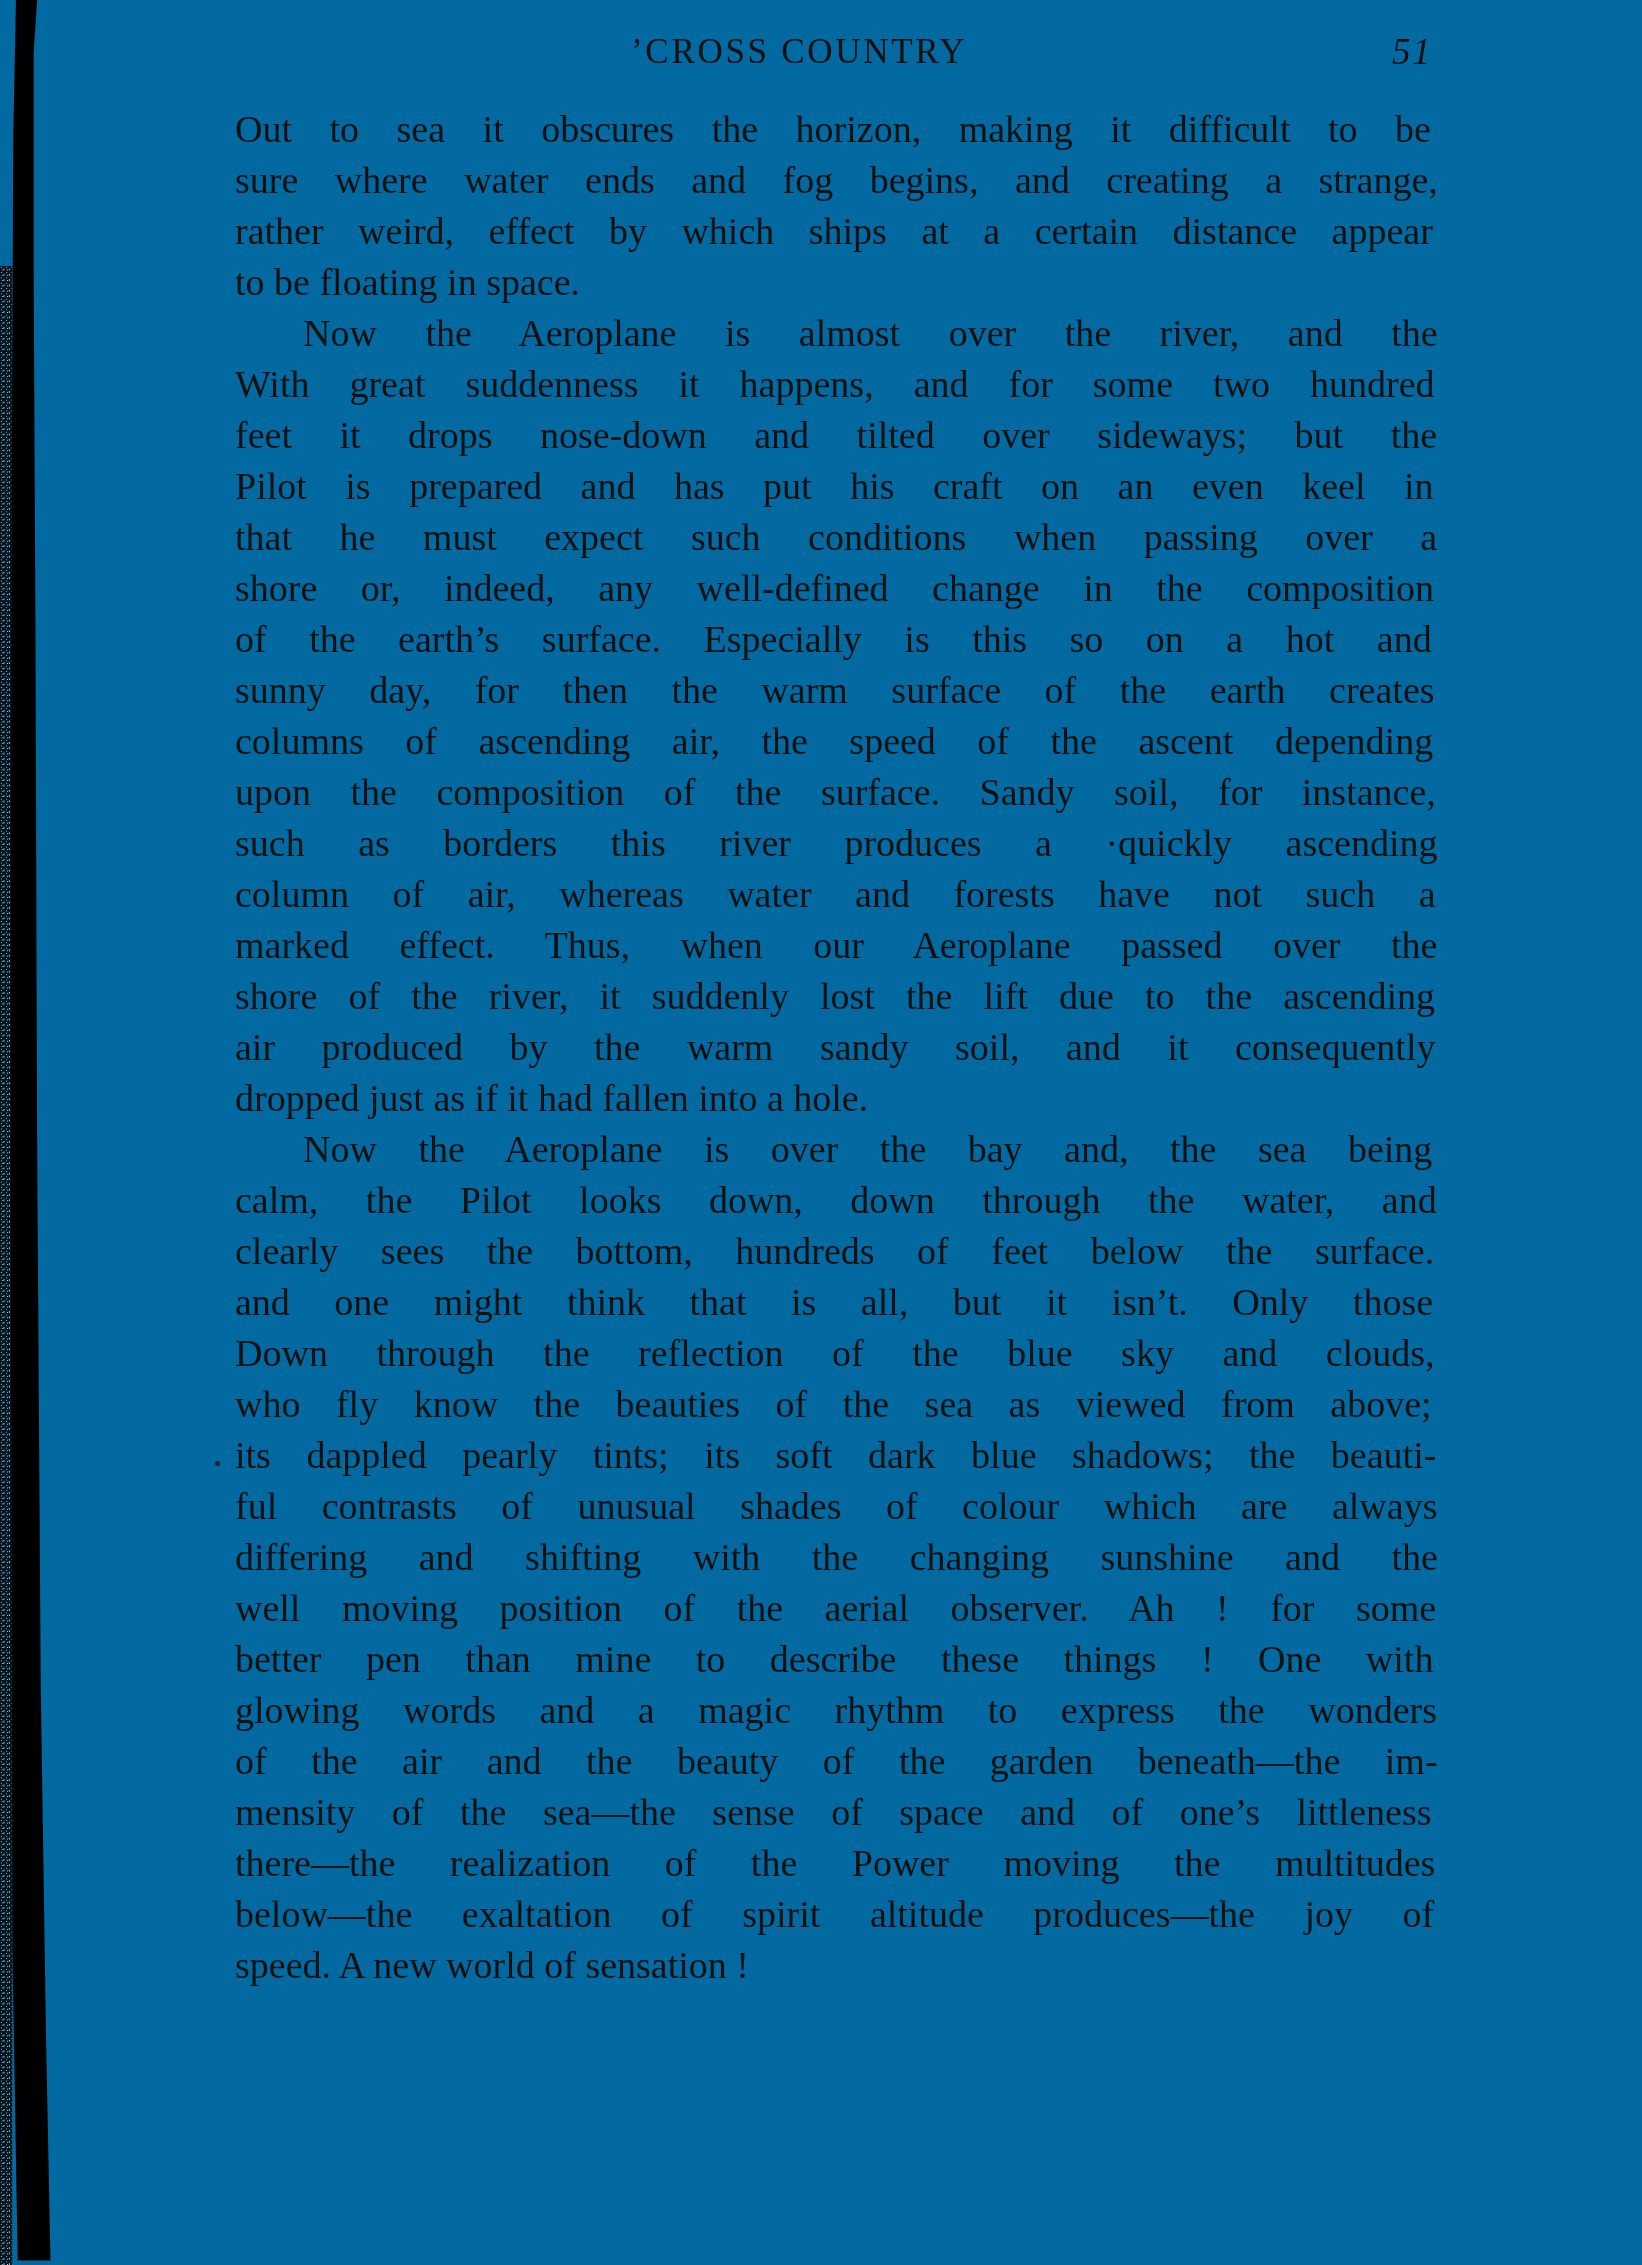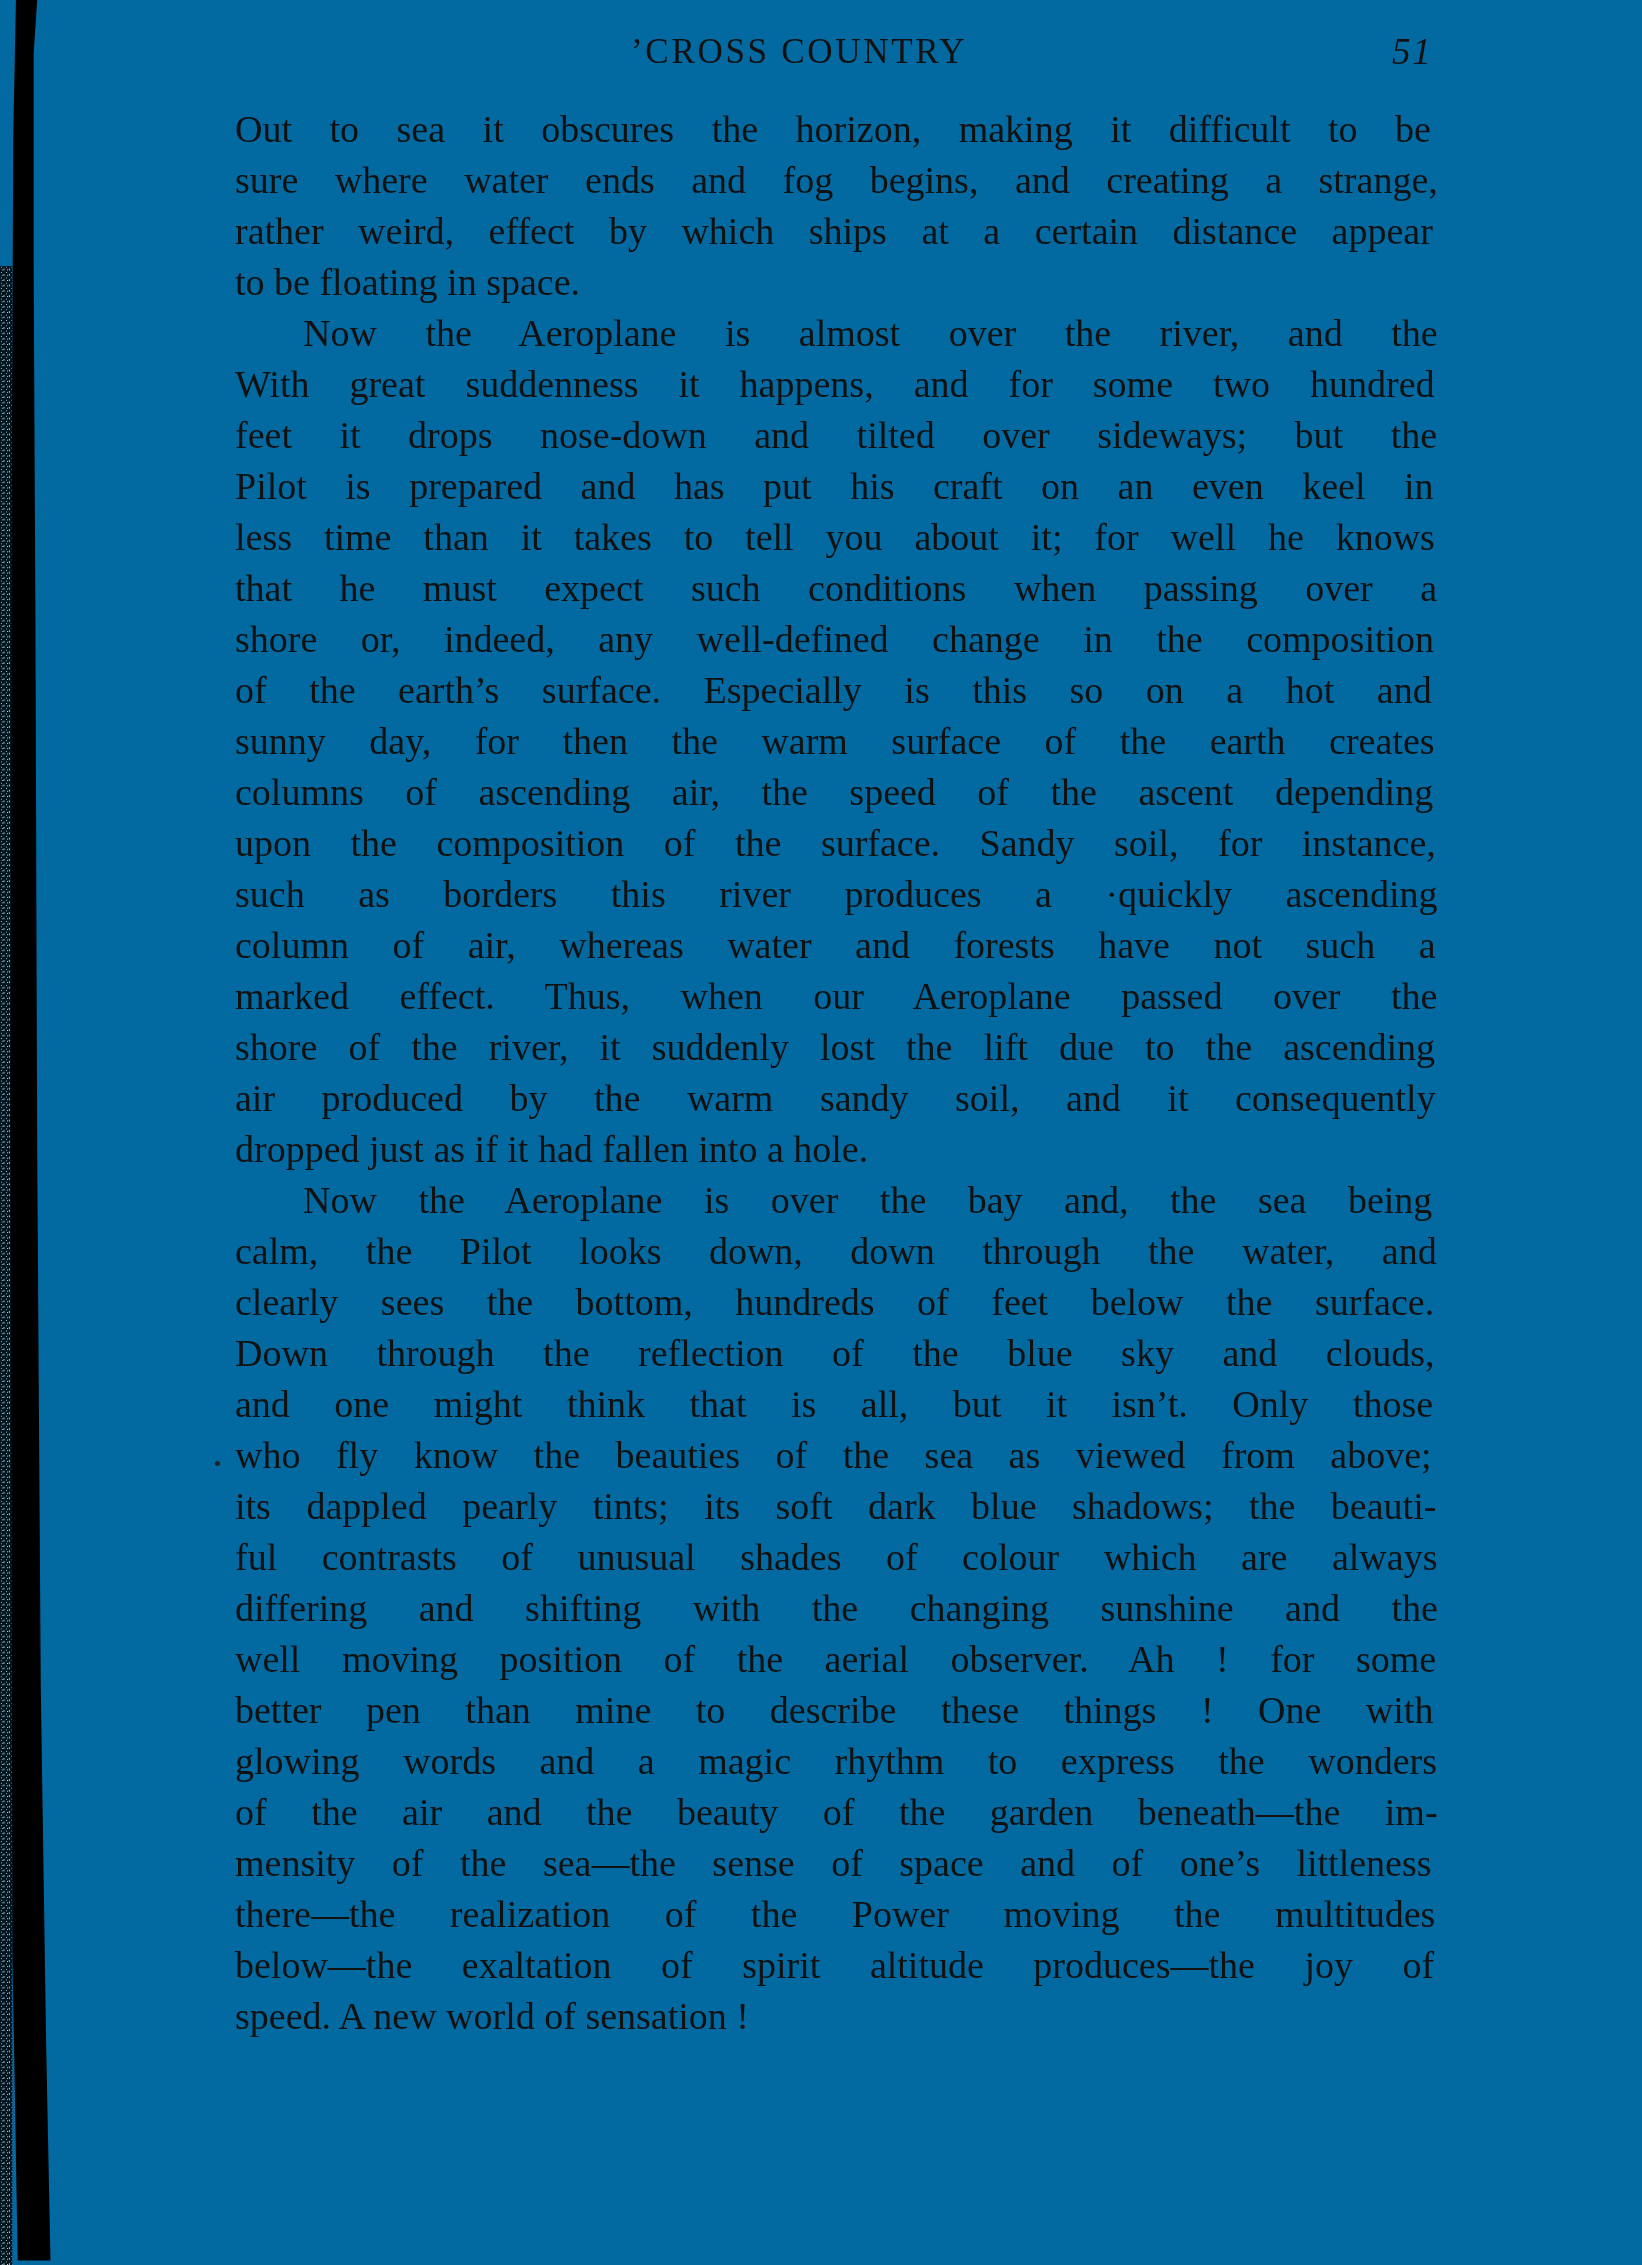--- a/index.html
+++ b/index.html
@@ -40,40 +40,39 @@
         <span class="line" style="word-spacing: 28px; display: block; text-align-last: left;">Out to sea it obscures the horizon, making it difficult to be</span>
         <span class="line" style="word-spacing: 27px; display: block; text-align-last: left;">sure where water ends and fog begins, and creating a strange,</span>
         <span class="line" style="word-spacing: 25px; display: block; text-align-last: left;">rather weird, effect by which ships at a certain distance appear</span>
         <span class="line last" style="word-spacing: 0px; display: block;">to be floating in space.</span>
       </div>
       <div>
         <span class="line indent" style="word-spacing: 39px; display: block; text-align-last: left;">Now the Aeroplane is almost over the river, and the</span>
         <span class="line" style="word-spacing: 30.5px; display: block; text-align-last: left;">With great suddenness it happens, and for some two hundred</span>
         <span class="line" style="word-spacing: 38px; display: block; text-align-last: left;">feet it drops nose-down and tilted over sideways; but the</span>
         <span class="line" style="word-spacing: 29px; display: block; text-align-last: left;">Pilot is prepared and has put his craft on an even keel in</span>
-        <span class="line" style="word-spacing: 22.4px; display: block; text-align-last: left;">less time than it takes to tell you about it; for well he knows</span>
         <span class="line" style="word-spacing: 38px; display: block; text-align-last: left;">that he must expect such conditions when passing over a</span>
         <span class="line" style="word-spacing: 34px; display: block; text-align-last: left;">shore or, indeed, any well-defined change in the composition</span>
         <span class="line" style="word-spacing: 33px; display: block; text-align-last: left;">of the earth’s surface. Especially is this so on a hot and</span>
         <span class="line" style="word-spacing: 34px; display: block; text-align-last: left;">sunny day, for then the warm surface of the earth creates</span>
         <span class="line" style="word-spacing: 32px; display: block; text-align-last: left;">columns of ascending air, the speed of the ascent depending</span>
         <span class="line" style="word-spacing: 30px; display: block; text-align-last: left;">upon the composition of the surface. Sandy soil, for instance,</span>
         <span class="line" style="word-spacing: 44px; display: block; text-align-last: left;">such as borders this river produces a ·quickly ascending</span>
         <span class="line" style="word-spacing: 34px; display: block; text-align-last: left;">column of air, whereas water and forests have not such a</span>
         <span class="line" style="word-spacing: 41px; display: block; text-align-last: left;">marked effect. Thus, when our Aeroplane passed over the</span>
         <span class="line" style="word-spacing: 21.6px; display: block; text-align-last: left;">shore of the river, it suddenly lost the lift due to the ascending</span>
         <span class="line" style="word-spacing: 37px; display: block; text-align-last: left;">air produced by the warm sandy soil, and it consequently</span>
         <span class="line last" style="word-spacing: 0px; display: block;">dropped just as if it had fallen into a hole.</span>
       </div>
       <div>
         <span class="line indent" style="word-spacing: 32px; display: block; text-align-last: left;">Now the Aeroplane is over the bay and, the sea being</span>
         <span class="line" style="word-spacing: 38px; display: block; text-align-last: left;">calm, the Pilot looks down, down through the water, and</span>
         <span class="line" style="word-spacing: 33px; display: block; text-align-last: left;">clearly sees the bottom, hundreds of feet below the surface.</span>
+        <span class="line" style="word-spacing: 35px; display: block; text-align-last: left;">and one might think that is all, but it isn’t. Only those</span>
         <span class="line" style="word-spacing: 39px; display: block; text-align-last: left;">Down through the reflection of the blue sky and clouds,</span>
-        <span class="line" style="word-spacing: 35px; display: block; text-align-last: left;">and one might think that is all, but it isn’t. Only those</span>
         <span class="line" style="word-spacing: 26px; display: block; text-align-last: left;">who fly know the beauties of the sea as viewed from above;</span>
         <span class="line" style="word-spacing: 26px; display: block; text-align-last: left;">its dappled pearly tints; its soft dark blue shadows; the beauti-</span>
         <span class="line" style="word-spacing: 35px; display: block; text-align-last: left;">ful contrasts of unusual shades of colour which are always</span>
         <span class="line" style="word-spacing: 42px; display: block; text-align-last: left;">differing and shifting with the changing sunshine and the</span>
         <span class="line" style="word-spacing: 32px; display: block; text-align-last: left;">well moving position of the aerial observer. Ah ! for some</span>
         <span class="line" style="word-spacing: 35px; display: block; text-align-last: left;">better pen than mine to describe these things ! One with</span>
         <span class="line" style="word-spacing: 34px; display: block; text-align-last: left;">glowing words and a magic rhythm to express the wonders</span>
         <span class="line" style="word-spacing: 35px; display: block; text-align-last: left;">of the air and the beauty of the garden beneath—the im-</span>
         <span class="line" style="word-spacing: 27px; display: block; text-align-last: left;">mensity of the sea—the sense of space and of one’s littleness</span>
         <span class="line" style="word-spacing: 45px; display: block; text-align-last: left;">there—the realization of the Power moving the multitudes</span>

